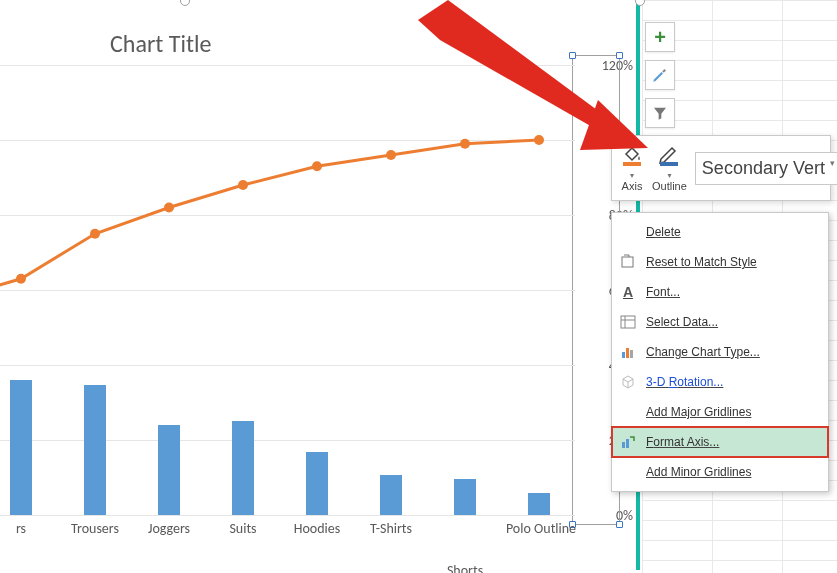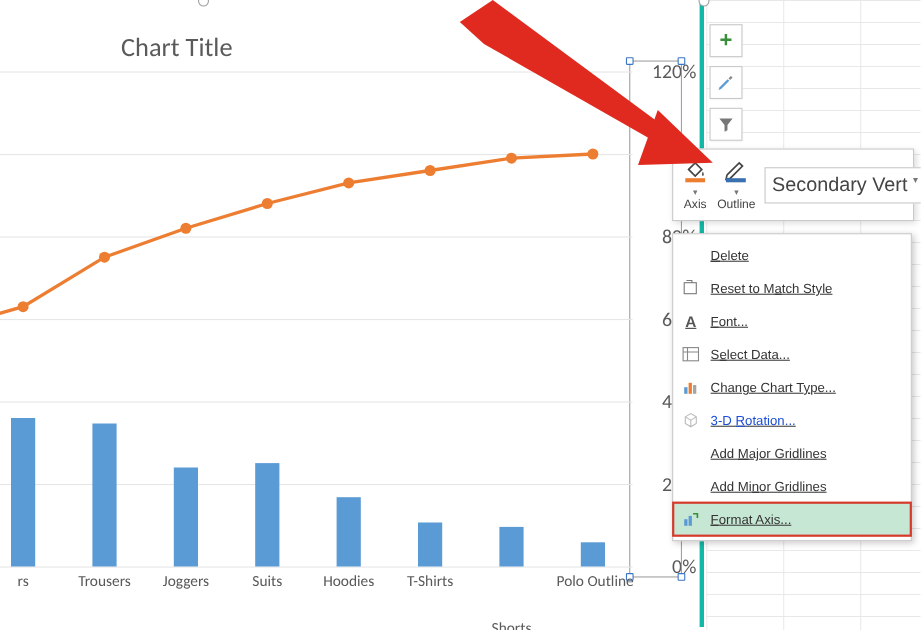--- a/index.html
+++ b/index.html
@@ -51,21 +51,21 @@
     right: 0;
     height: 0;
     border-top: 1px solid #e6e6e6;
   }
 
   .axis-labels {
     position: absolute;
     right: 3px;
     width: 52px;
     text-align: right;
-    font-size: 18px;
+    font-size: 14px;
     color: #5a5a5a;
     font-family: Calibri, "Segoe UI", sans-serif;
   }
   .axis-label {
     position: absolute;
     right: 0;
     transform: translateY(-50%);
     white-space: nowrap;
   }
 
@@ -413,34 +413,34 @@
       <svg width="16" height="16" viewBox="0 0 16 16">
           <path d="M3 5 L8 2 L13 5 L13 11 L8 14 L3 11 Z M3 5 L8 8 L13 5 M8 8 L8 14" fill="none" stroke="#bbb"></path>
         </svg>
     </span>
     <span class="ctx-label">3-D <u>R</u>otation...</span>
   </div>
   <div class="ctx-item">
     <span class="ctx-icon"></span>
     <span class="ctx-label">Add <u>M</u>ajor Gridlines</span>
   </div>
-  <div class="ctx-item">
-    <span class="ctx-icon"></span>
-    <span class="ctx-label">Add Mi<u>n</u>or Gridlines</span>
-  </div>
   <div class="ctx-item highlight highlight-box">
     <span class="ctx-icon">
       <svg width="16" height="16" viewBox="0 0 16 16">
         <rect x="2" y="8" width="3" height="6" fill="#5b9bd5"></rect>
         <rect x="6" y="5" width="3" height="9" fill="#5b9bd5"></rect>
         <path d="M10 3 L14 3 L14 7" fill="none" stroke="#3a8f3a" stroke-width="1.5"></path>
       </svg>
     </span>
     <span class="ctx-label"><u>F</u>ormat Axis...</span>
   </div>
+  <div class="ctx-item">
+    <span class="ctx-icon"></span>
+    <span class="ctx-label">Add Mi<u>n</u>or Gridlines</span>
+  </div>
 </div>
 
 <svg class="arrow-svg">
   <defs></defs>
 
   <polygon points="418,20 448,0 616,124 608,136 440,40" fill="#e02a1f"></polygon>
 
   <polygon points="598,100 648,148 580,150" fill="#e02a1f"></polygon>
 </svg>
 

